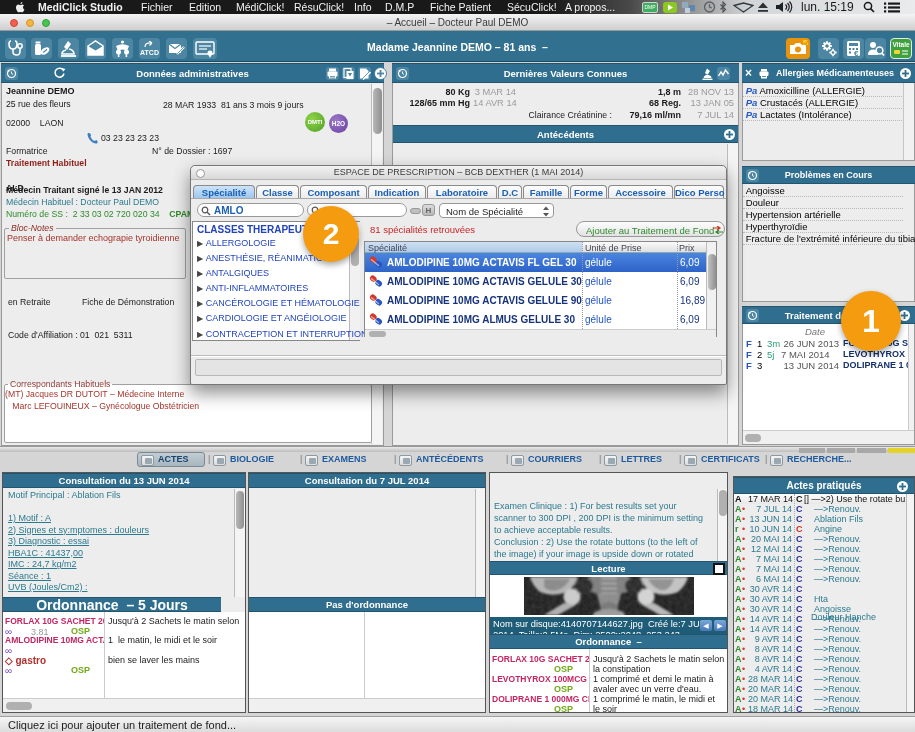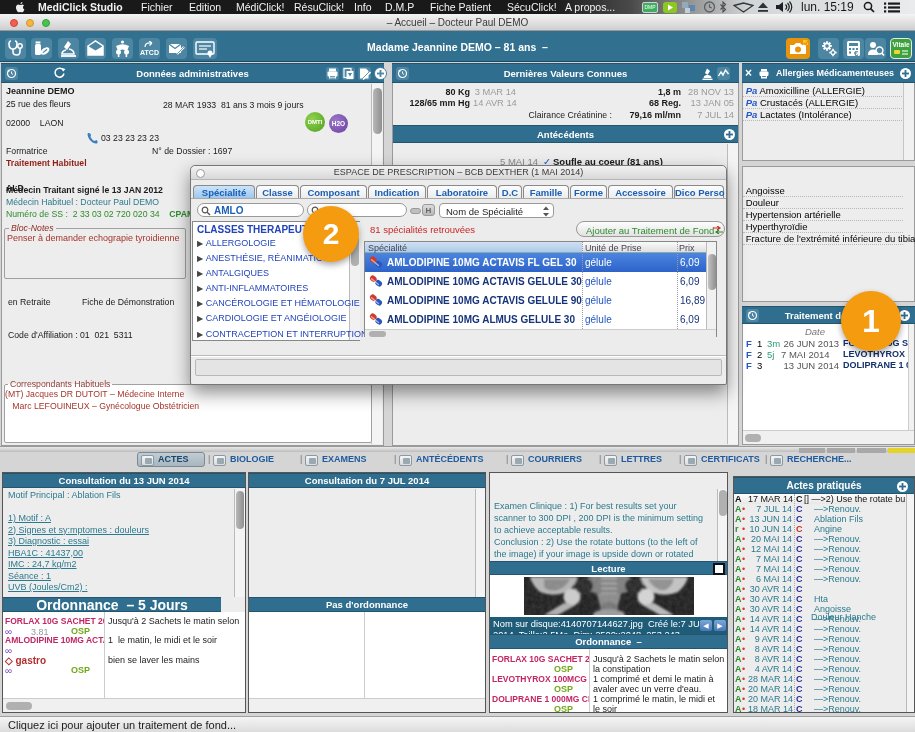--- a/index.html
+++ b/index.html
@@ -348,25 +348,20 @@
    <div class="phead" style="left:0px;top:42px;width:345px;height:18px;font-size:9.5px;line-height:17px;">Antécédents
      <div class="abs" style="left:330px;top:2px;width:13px;height:13px;">
           <svg width="13" height="13">
             <circle cx="6.5" cy="6.5" r="5.5" fill="#fff"></circle>
             <line x1="6.5" y1="3" x2="6.5" y2="10" stroke="#2f6e8e" stroke-width="1.8"></line>
             <line x1="3" y1="6.5" x2="10" y2="6.5" stroke="#2f6e8e" stroke-width="1.8"></line>
           </svg>
         </div>
    </div>
    <div class="abs" style="left:0px;top:60px;width:345px;height:302px;background:#ededed;">
-     <div class="dot abs" style="left:2px;top:13px;width:330px;height:13px;font-size:9.5px;">
-          <span style="position:absolute;left:105px;color:#8a8a8a;">5 MAI 14</span>
-          <span style="position:absolute;left:148px;color:#2457c5;">✓</span>
-          <span style="position:absolute;left:158px;font-weight:bold;">Soufle au coeur (81 ans)</span>
-        </div>
    </div>
    <div class="abs" style="left:334px;top:61px;width:11px;height:300px;background:#f4f4f4;border-left:1px solid #bbb;"></div>
  </div>
 
  <div class="panel" style="left:742px;top:1px;width:173px;height:98px;"></div>
  <div class="phead" style="left:742px;top:1px;width:173px;height:20px;font-size:9px;line-height:19px;text-align:left;">
       <span style="position:absolute;left:34px;top:0;">Allergies Médicamenteuses</span>
    <div class="abs" style="left:3px;top:3px;color:#fff;font-weight:bold;font-size:12px;line-height:13px;">×</div>
    <div class="abs" style="left:16px;top:4px;width:12px;height:12px;">
         <svg width="12" height="12">
@@ -384,20 +379,29 @@
         </svg>
       </div>
  </div>
  <div class="abs" style="left:743px;top:21px;width:171px;height:77px;background:#ededed;font-size:9.5px;">
    <div class="abs" style="left:160px;top:0px;width:11px;height:77px;background:#f1f1f1;border-left:1px solid #c5c5c5;"></div>
    <div class="dot abs" style="left:0px;top:2px;width:159px;height:12px;"><i style="color:#2457c5;font-weight:bold;">&nbsp;Pa</i> Amoxicilline (ALLERGIE)</div>
    <div class="dot abs" style="left:0px;top:14px;width:159px;height:12px;"><i style="color:#2457c5;font-weight:bold;">&nbsp;Pa</i> Crustacés (ALLERGIE)</div>
    <div class="dot abs" style="left:0px;top:26px;width:159px;height:12px;"><i style="color:#2457c5;font-weight:bold;">&nbsp;Pa</i> Lactates (Intolérance)</div>
  </div>
  <div class="panel" style="left:742px;top:104px;width:173px;height:136px;"></div>
+ <div class="phead" style="left:742px;top:104px;width:173px;height:18px;font-size:9px;line-height:17px;">Problèmes en Cours
+   <div class="hicon" style="left:4px;top:2px;">
+        <svg width="13" height="13">
+          <circle cx="6.5" cy="6.5" r="4" fill="none" stroke="#fff" stroke-width="1.2"></circle>
+          <path d="M6.5 4.5 L6.5 6.5 L8 7.5" stroke="#fff" stroke-width="1" fill="none"></path>
+          <path d="M2 4 L4 2.5 L4.5 5Z" fill="#fff"></path>
+        </svg>
+      </div>
+ </div>
  <div class="abs" style="left:743px;top:122px;width:171px;height:117px;background:#ededed;font-size:9.5px;">
    <div class="dot abs" style="left:0px;top:1px;width:160px;height:12px;">&nbsp;Angoisse</div>
    <div class="dot abs" style="left:0px;top:13px;width:160px;height:12px;">&nbsp;Douleur</div>
    <div class="dot abs" style="left:0px;top:25px;width:160px;height:12px;">&nbsp;Hypertension artérielle</div>
    <div class="dot abs" style="left:0px;top:37px;width:160px;height:12px;">&nbsp;Hyperthyroïdie</div>
    <div class="dot abs" style="left:0px;top:49px;width:160px;height:12px;">&nbsp;Fracture de l'extrémité inférieure du tibia</div>
  </div>
  <div class="panel" style="left:742px;top:244px;width:173px;height:139px;"></div>
  <div class="phead" style="left:742px;top:244px;width:173px;height:18px;font-size:9.5px;line-height:17px;">Traitement de Fond
    <div class="hicon" style="left:4px;top:2px;">

